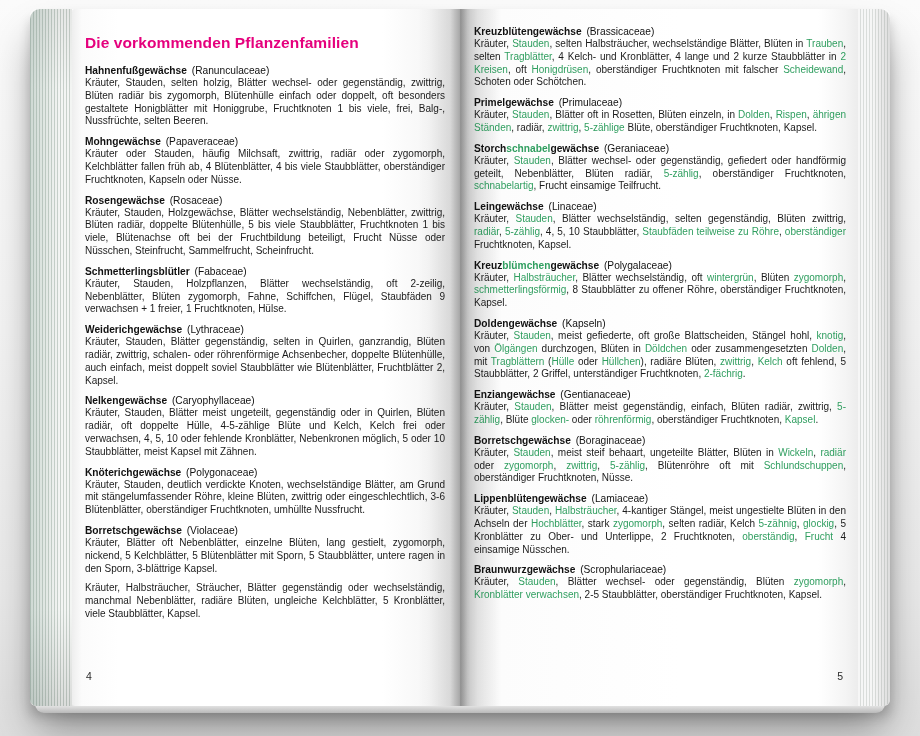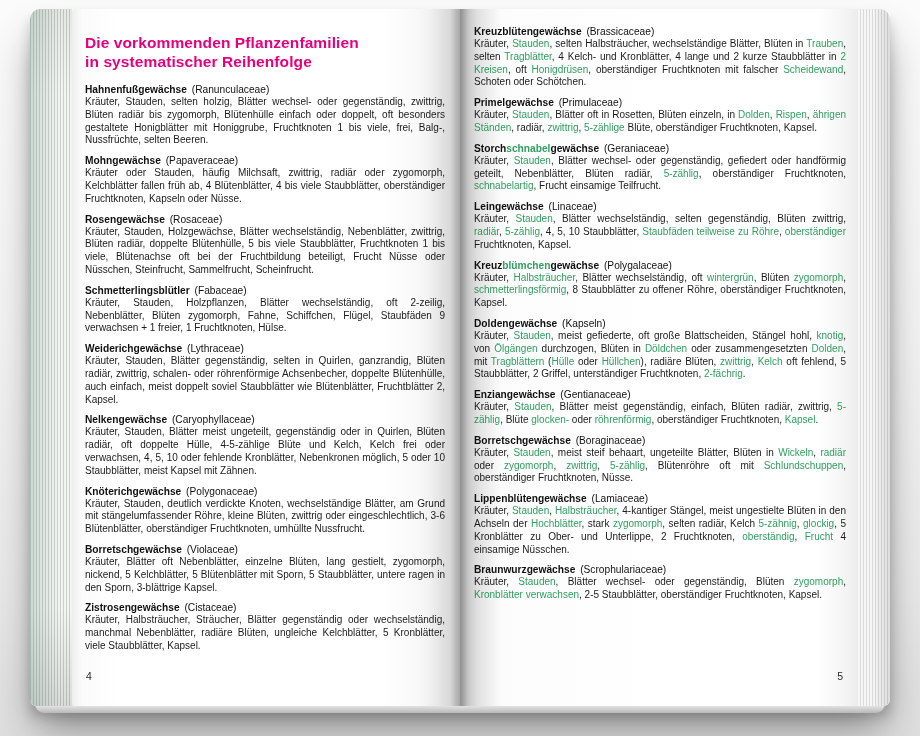--- a/index.html
+++ b/index.html
@@ -69,21 +69,20 @@
 <body>
 
 <div class="scene">
   <div class="book">
     <div class="book-bottom"></div>
     <div class="stack-left"></div>
 
     <div class="page left-page">
       <h1 class="title">
         <span class="title-line">Die vorkommenden Pflanzenfamilien</span>
-        <span class="title-line">in systematischer Reihenfolge</span>
       </h1>
       <div class="sections" id="left-sections">
   <div class="section">
     <div class="section-heading">
       <span class="section-name">Hahnenfußgewächse</span><span class="section-family"> (Ranunculaceae)</span>
     </div>
     <p class="section-body">Kräuter, Stauden, selten holzig, Blätter wechsel- oder gegenständig, zwittrig, Blüten radiär bis zygomorph, Blütenhülle einfach oder doppelt, oft besonders gestaltete Honigblätter mit Honiggrube, Fruchtknoten 1 bis viele, frei, Balg-, Nussfrüchte, selten Beeren.</p>
   </div>
 
   <div class="section">
@@ -129,23 +128,20 @@
   </div>
 
   <div class="section">
     <div class="section-heading">
       <span class="section-name">Borretschgewächse</span><span class="section-family"> (Violaceae)</span>
     </div>
     <p class="section-body">Kräuter, Blätter oft Nebenblätter, einzelne Blüten, lang gestielt, zygomorph, nickend, 5 Kelchblätter, 5 Blütenblätter mit Sporn, 5 Staubblätter, untere ragen in den Sporn, 3-blättrige Kapsel.</p>
   </div>
 
   <div class="section">
-    <div class="section-heading">
-      <span class="section-name">Zistrosengewächse</span><span class="section-family"> (Cistaceae)</span>
-    </div>
     <p class="section-body">Kräuter, Halbsträucher, Sträucher, Blätter gegenständig oder wechselständig, manchmal Nebenblätter, radiäre Blüten, ungleiche Kelchblätter, 5 Kronblätter, viele Staubblätter, Kapsel.</p>
   </div>
 </div>
       <div class="page-number">4</div>
     </div>
 
     <div class="page right-page">
       <div class="sections" id="right-sections">
   <div class="section">
     <div class="section-heading">

